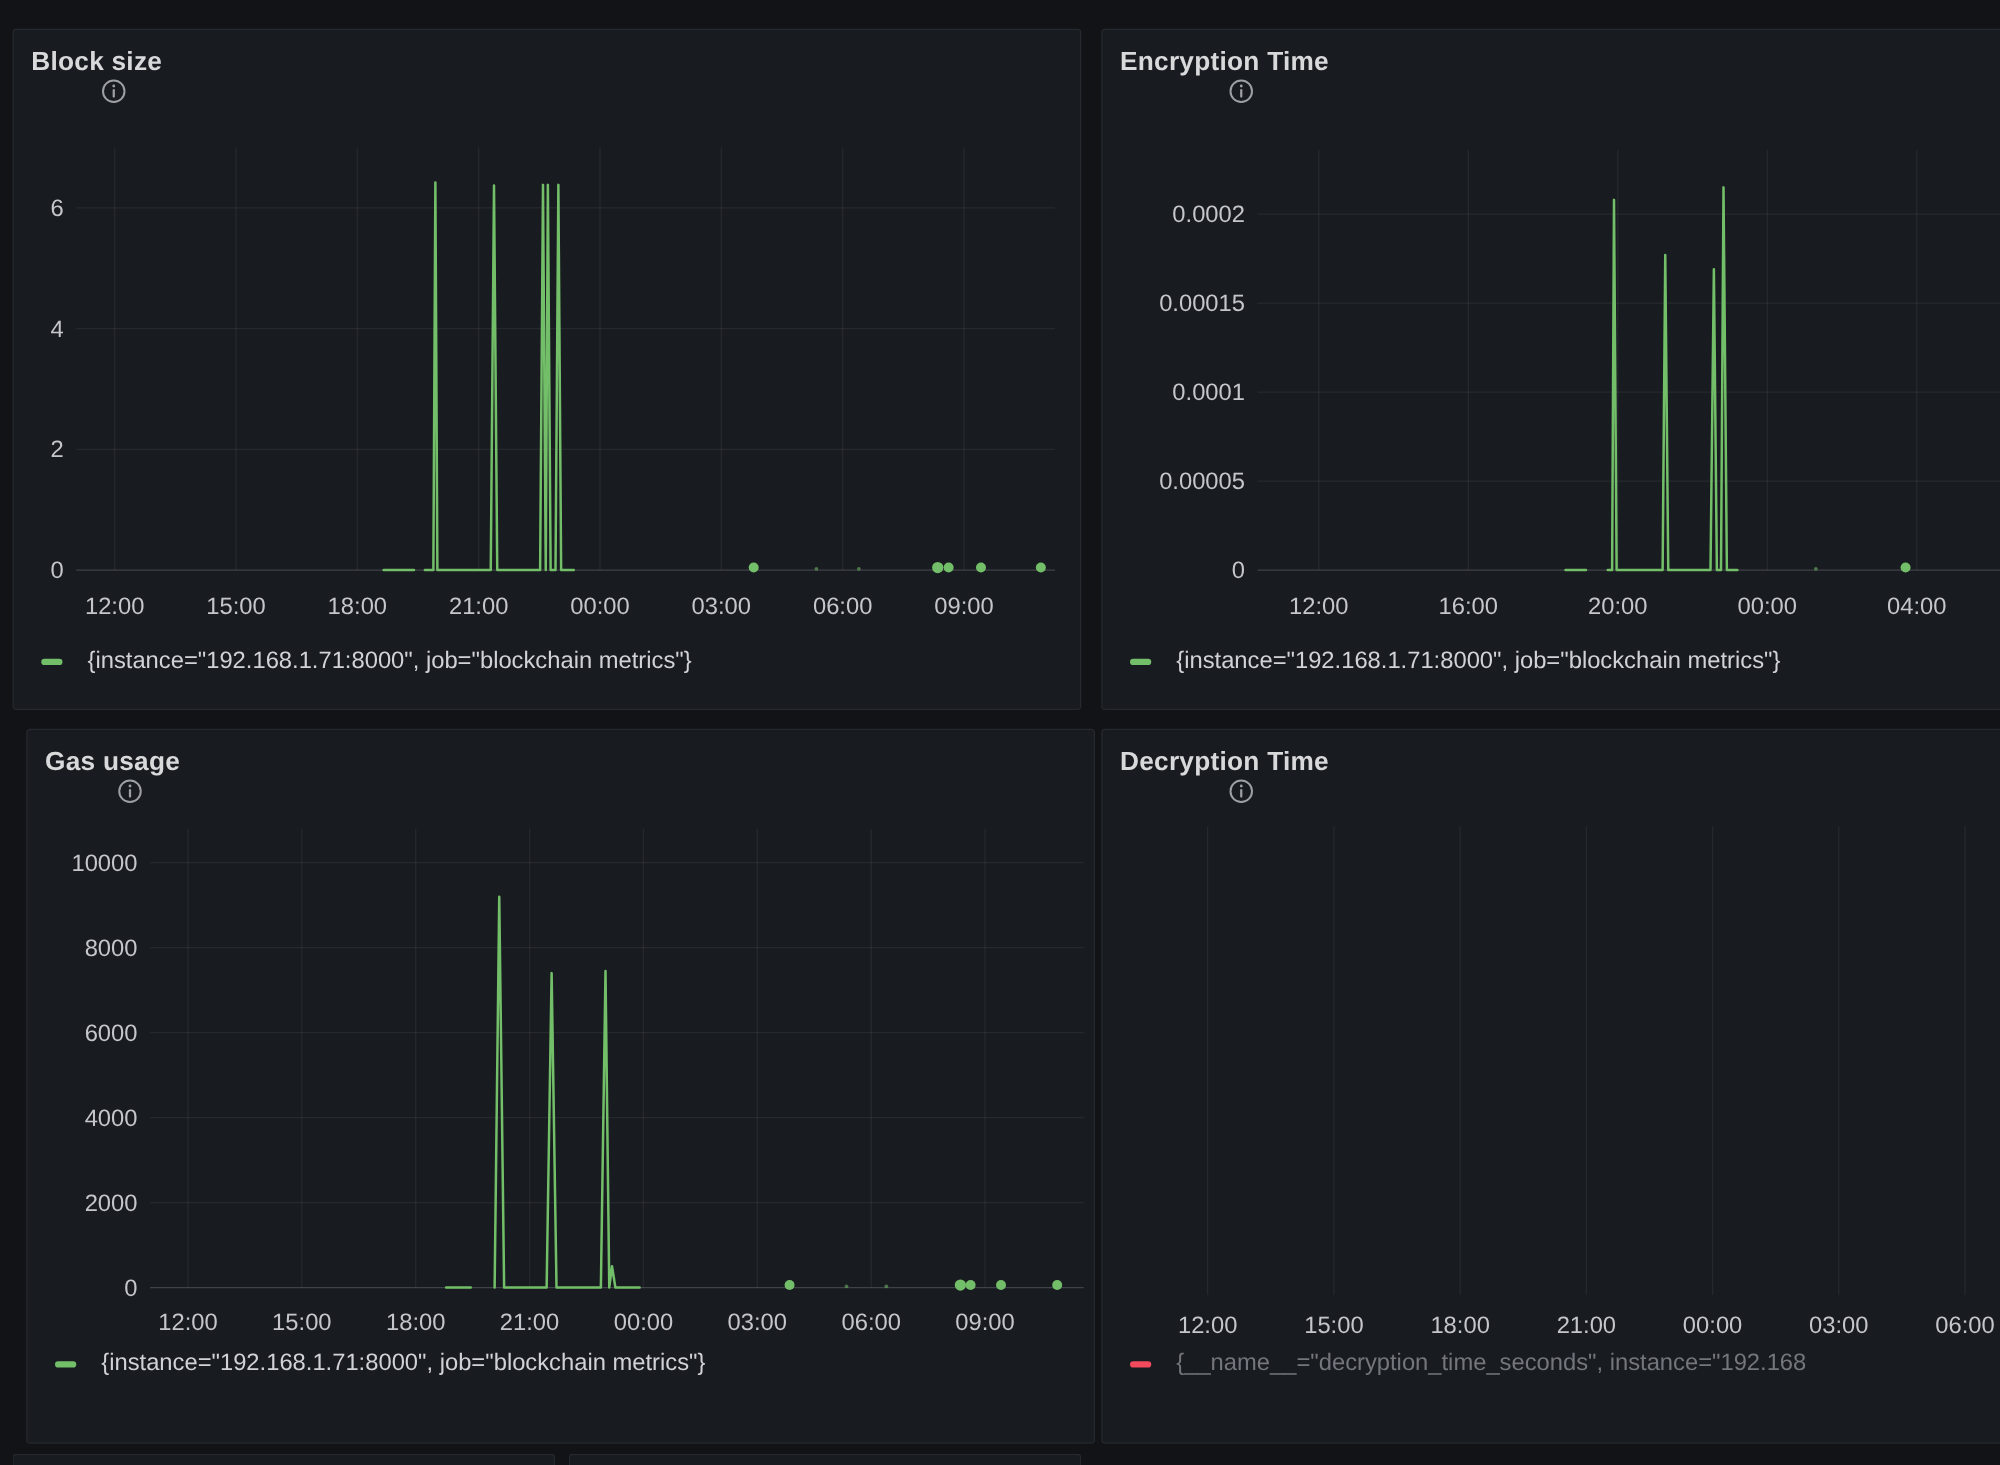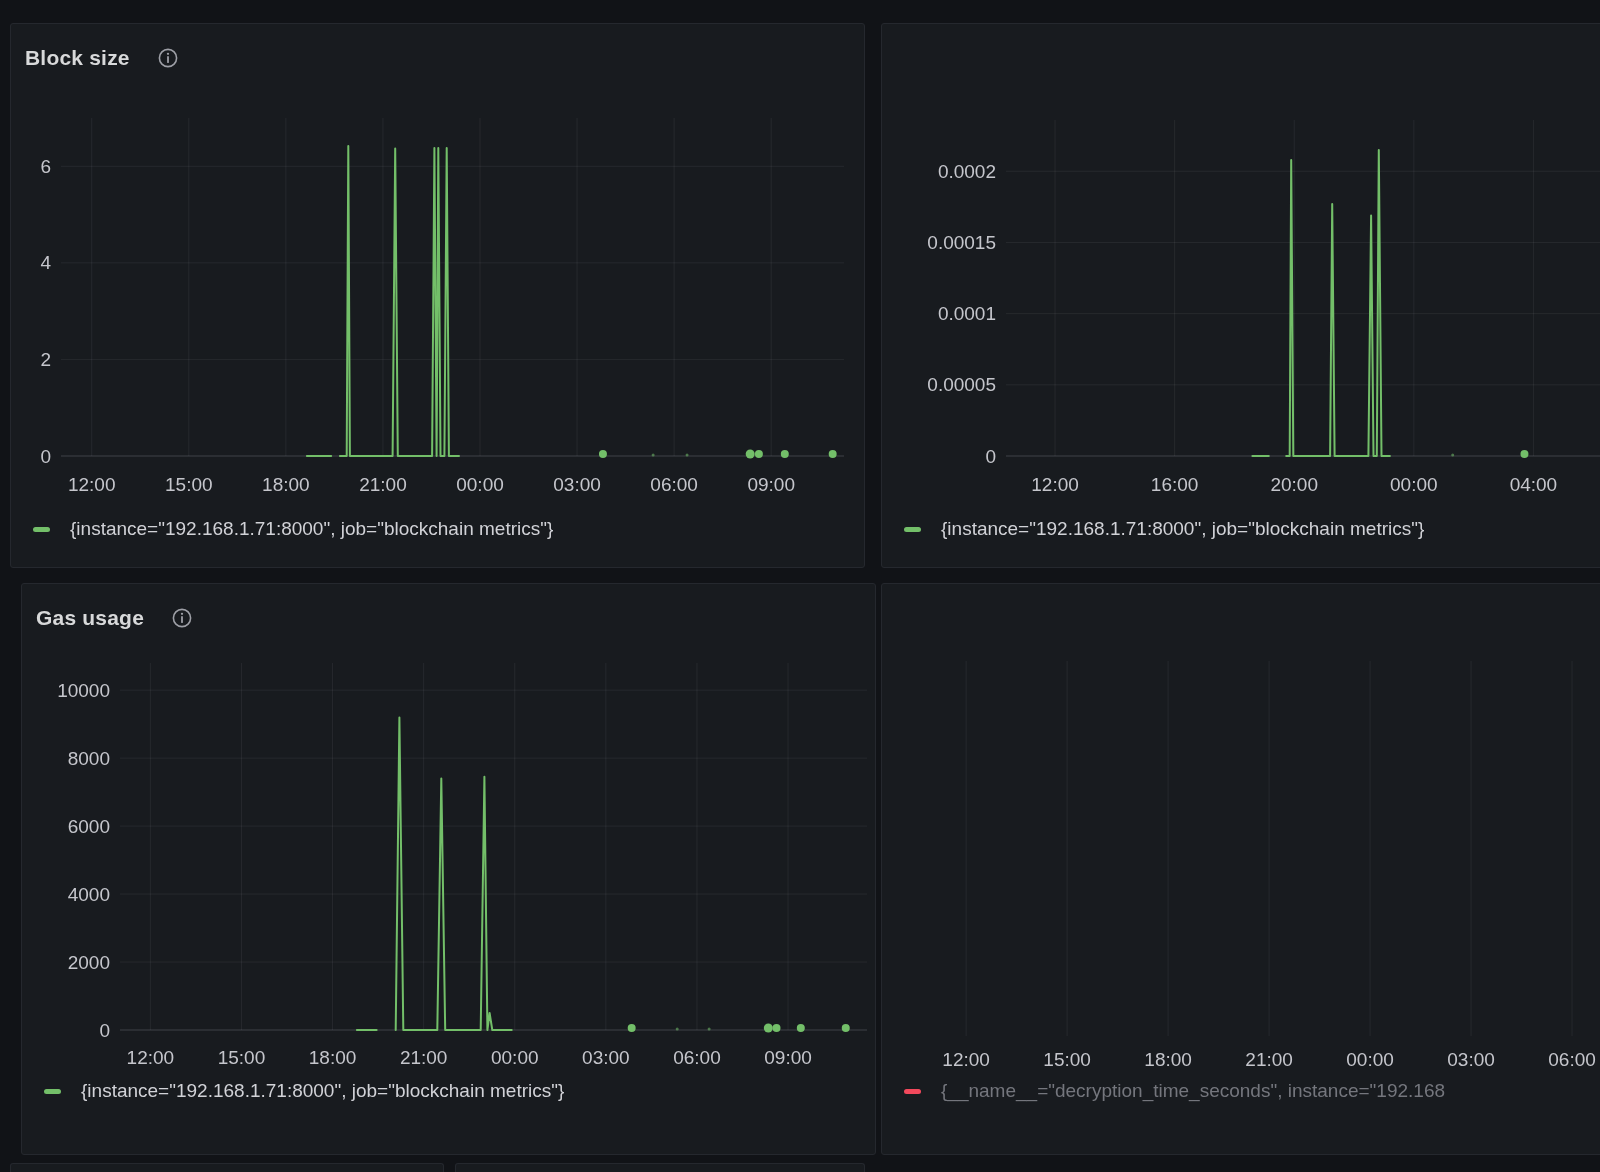--- a/index.html
+++ b/index.html
@@ -9,21 +9,21 @@
     font-family:"Liberation Sans","DejaVu Sans",sans-serif;
   }
   .panel{
     position:absolute;background:#181b1f;
     border:1px solid #25282e;border-radius:3px;box-sizing:border-box;
   }
   #p0{left:10px;top:23px;width:855px;height:545px;}
   #p1{left:881px;top:23px;width:730px;height:545px;}
   #p2{left:10px;top:583px;width:855px;height:572px;margin-left:11px;}
   #p3{left:881px;top:583px;width:730px;height:572px;}
-  .hdr{position:absolute;left:14px;top:14px;height:40px;display:flex;align-items:center;z-index:2;}
+  .hdr{position:absolute;left:14px;top:14px;height:40px;display:flex;align-items:center;z-index:2;flex-direction:column;}
   .title{font-size:21px;font-weight:700;color:#d8d9da;letter-spacing:.2px;}
   .info{margin-left:27px;display:flex;align-items:center;}
   svg.chart{position:absolute;left:0;top:0;}
   .grid{stroke:rgba(204,204,220,0.08);stroke-width:1;}
   .axisline{stroke:rgba(204,204,220,0.22);stroke-width:1;}
   .xlab,.ylab{font-size:19px;fill:#c5c6cc;}
   .seriesline{fill:none;stroke-width:2;stroke-linejoin:round;stroke-linecap:round;}
   .legend{position:absolute;left:22px;display:flex;align-items:center;gap:20px;z-index:2;}
   .leg-a{top:494px;}
   .leg-b{top:496px;}
@@ -86,20 +86,30 @@
       <circle cx="642.103305785124" cy="431" r="1.5" fill="#73bf69" opacity="0.55"></circle>
       <circle cx="676.0764462809917" cy="431" r="1.5" fill="#73bf69" opacity="0.55"></circle>
     </svg>
   <div class="legend leg-a">
     <span class="lmark" style="background: rgb(115, 191, 105);"></span>
     <span class="llab">{instance="192.168.1.71:8000", job="blockchain metrics"}</span>
   </div>
 </div>
 
 <div class="panel" id="p1">
+  <div class="hdr">
+    <span class="title">Encryption Time</span>
+    <span class="info">
+      <svg width="22" height="22" viewBox="0 0 22 22">
+        <circle cx="11" cy="11" r="8.6" fill="none" stroke="#9d9fa6" stroke-width="1.6"></circle>
+        <line x1="11" y1="10" x2="11" y2="15.2" stroke="#9d9fa6" stroke-width="1.8" stroke-linecap="round"></line>
+        <circle cx="11" cy="6.8" r="1.15" fill="#9d9fa6"></circle>
+      </svg>
+    </span>
+  </div>
   <svg class="chart" width="719" height="545">
       <line x1="173.035175879397" y1="96" x2="173.035175879397" y2="432" class="grid"></line>
       <text x="173.035175879397" y="467" text-anchor="middle" class="xlab">12:00</text>
       <line x1="292.6331658291457" y1="96" x2="292.6331658291457" y2="432" class="grid"></line>
       <text x="292.6331658291457" y="467" text-anchor="middle" class="xlab">16:00</text>
       <line x1="412.23115577889445" y1="96" x2="412.23115577889445" y2="432" class="grid"></line>
       <text x="412.23115577889445" y="467" text-anchor="middle" class="xlab">20:00</text>
       <line x1="531.8291457286432" y1="96" x2="531.8291457286432" y2="432" class="grid"></line>
       <text x="531.8291457286432" y="467" text-anchor="middle" class="xlab">00:00</text>
       <line x1="651.4271356783919" y1="96" x2="651.4271356783919" y2="432" class="grid"></line>
@@ -175,20 +185,30 @@
       <circle cx="655.2134146341464" cy="445" r="1.5" fill="#73bf69" opacity="0.55"></circle>
       <circle cx="687.0975609756097" cy="445" r="1.5" fill="#73bf69" opacity="0.55"></circle>
     </svg>
   <div class="legend leg-b">
     <span class="lmark" style="background: rgb(115, 191, 105);"></span>
     <span class="llab">{instance="192.168.1.71:8000", job="blockchain metrics"}</span>
   </div>
 </div>
 
 <div class="panel" id="p3">
+  <div class="hdr">
+    <span class="title">Decryption Time</span>
+    <span class="info">
+      <svg width="22" height="22" viewBox="0 0 22 22">
+        <circle cx="11" cy="11" r="8.6" fill="none" stroke="#9d9fa6" stroke-width="1.6"></circle>
+        <line x1="11" y1="10" x2="11" y2="15.2" stroke="#9d9fa6" stroke-width="1.8" stroke-linecap="round"></line>
+        <circle cx="11" cy="6.8" r="1.15" fill="#9d9fa6"></circle>
+      </svg>
+    </span>
+  </div>
   <svg class="chart" width="719" height="572">
       <line x1="84.1456692913386" y1="77" x2="84.1456692913386" y2="452" class="grid"></line>
       <text x="84.1456692913386" y="482" text-anchor="middle" class="xlab">12:00</text>
       <line x1="185.12992125984255" y1="77" x2="185.12992125984255" y2="452" class="grid"></line>
       <text x="185.12992125984255" y="482" text-anchor="middle" class="xlab">15:00</text>
       <line x1="286.11417322834643" y1="77" x2="286.11417322834643" y2="452" class="grid"></line>
       <text x="286.11417322834643" y="482" text-anchor="middle" class="xlab">18:00</text>
       <line x1="387.0984251968504" y1="77" x2="387.0984251968504" y2="452" class="grid"></line>
       <text x="387.0984251968504" y="482" text-anchor="middle" class="xlab">21:00</text>
       <line x1="488.08267716535437" y1="77" x2="488.08267716535437" y2="452" class="grid"></line>

